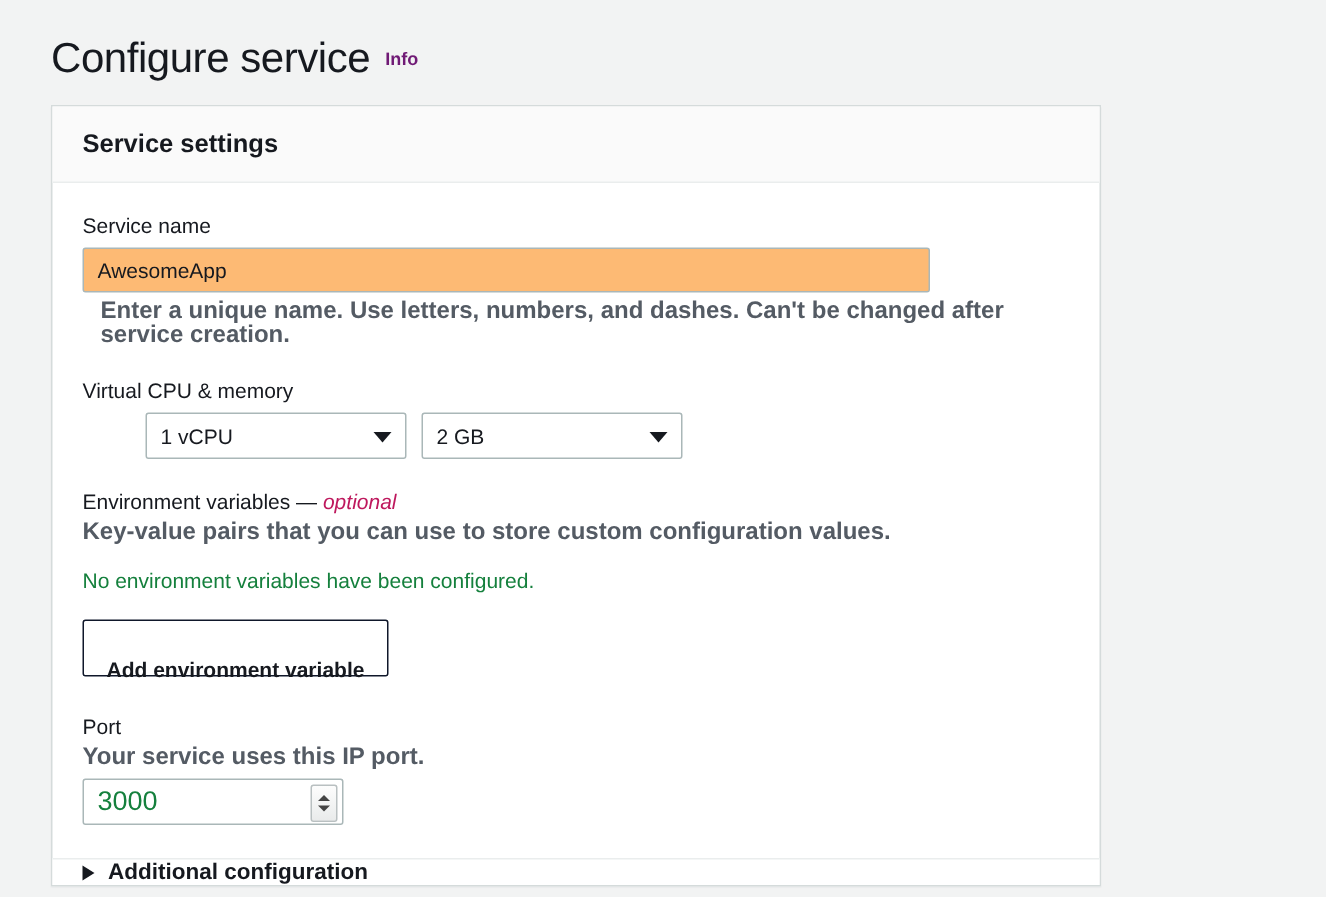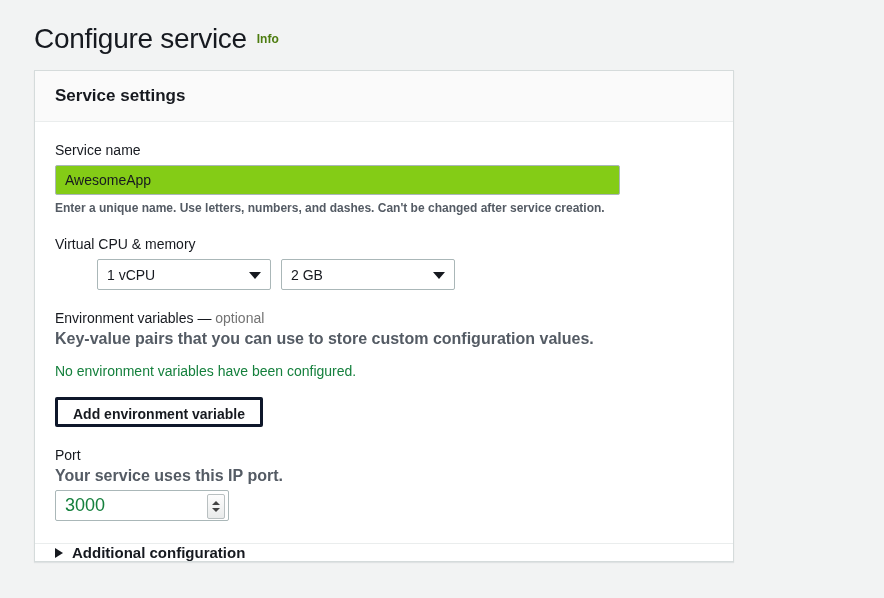--- a/index.html
+++ b/index.html
@@ -36,21 +36,21 @@
     font-size: 28px;
     line-height: 34px;
     font-weight: 400;
     letter-spacing: -0.3px;
     color: #16191f;
     margin: 0;
   }
   .info-link {
     font-size: 12px;
     font-weight: bold;
-    color: #4d7c0f;
+    color: #701a75;
     text-decoration: none;
     cursor: pointer;
   }
 
   
   .card {
     background: #ffffff;
     border: 1px solid #d5dbdb;
     border-radius: 0;
     box-shadow: 0 1px 1px 0 rgba(0,28,36,0.08);
@@ -77,50 +77,52 @@
   .field:last-child { margin-bottom: 0; }
 
   .field-label {
     font-size: 14px;
     line-height: 20px;
     color: #16191f;
     display: block;
     margin-bottom: 5px;
   }
   .field-label .optional {
-    color: #737373;
+    font-style: italic;
+    color: #be185d;
   }
   .field-sublabel {
     font-size: 16px;
     font-weight: bold;
     line-height: 16px;
     color: #545b64;
     display: block;
     margin-top: -2px;
     margin-bottom: 6px;
   }
   .field-hint {
-    font-size: 12px;
+    font-size: 16px;
     font-weight: bold;
     line-height: 16px;
     color: #545b64;
     margin-top: 5px;
+    margin-left: 12px;
   }
 
   input.text-input {
     box-sizing: border-box;
     width: 565px;
     height: 30px;
     padding: 4px 9px;
     font-family: "Liberation Sans", sans-serif;
     font-size: 14px;
     color: #16191f;
     border: 1px solid #aab7b8;
     border-radius: 2px;
-    background: #84cc16;
+    background: #fdba74;
     outline: none;
   }
 
   
   .select-row {
     display: flex;
     gap: 10px;
     margin-top: 4px;
     margin-left: 42px;
   }
@@ -156,27 +158,27 @@
     font-size: 14px;
     line-height: 20px;
     color: #15803d;
     margin-top: 14px;
   }
   .btn-normal {
     display: inline-block;
     margin-top: 16px;
     box-sizing: border-box;
     height: 30px;
-    padding: 0 15px;
+    padding: 18px 15px;
     line-height: 28px;
     font-size: 14px;
     font-weight: bold;
     color: #16191f;
     background: #ffffff;
-    border: 3px solid #0f172a;
+    border: 1px solid #0f172a;
     border-radius: 2px;
     cursor: pointer;
     font-family: "Liberation Sans", sans-serif;
   }
 
   
   .number-wrap {
     position: relative;
     width: 174px;
     height: 31px;

